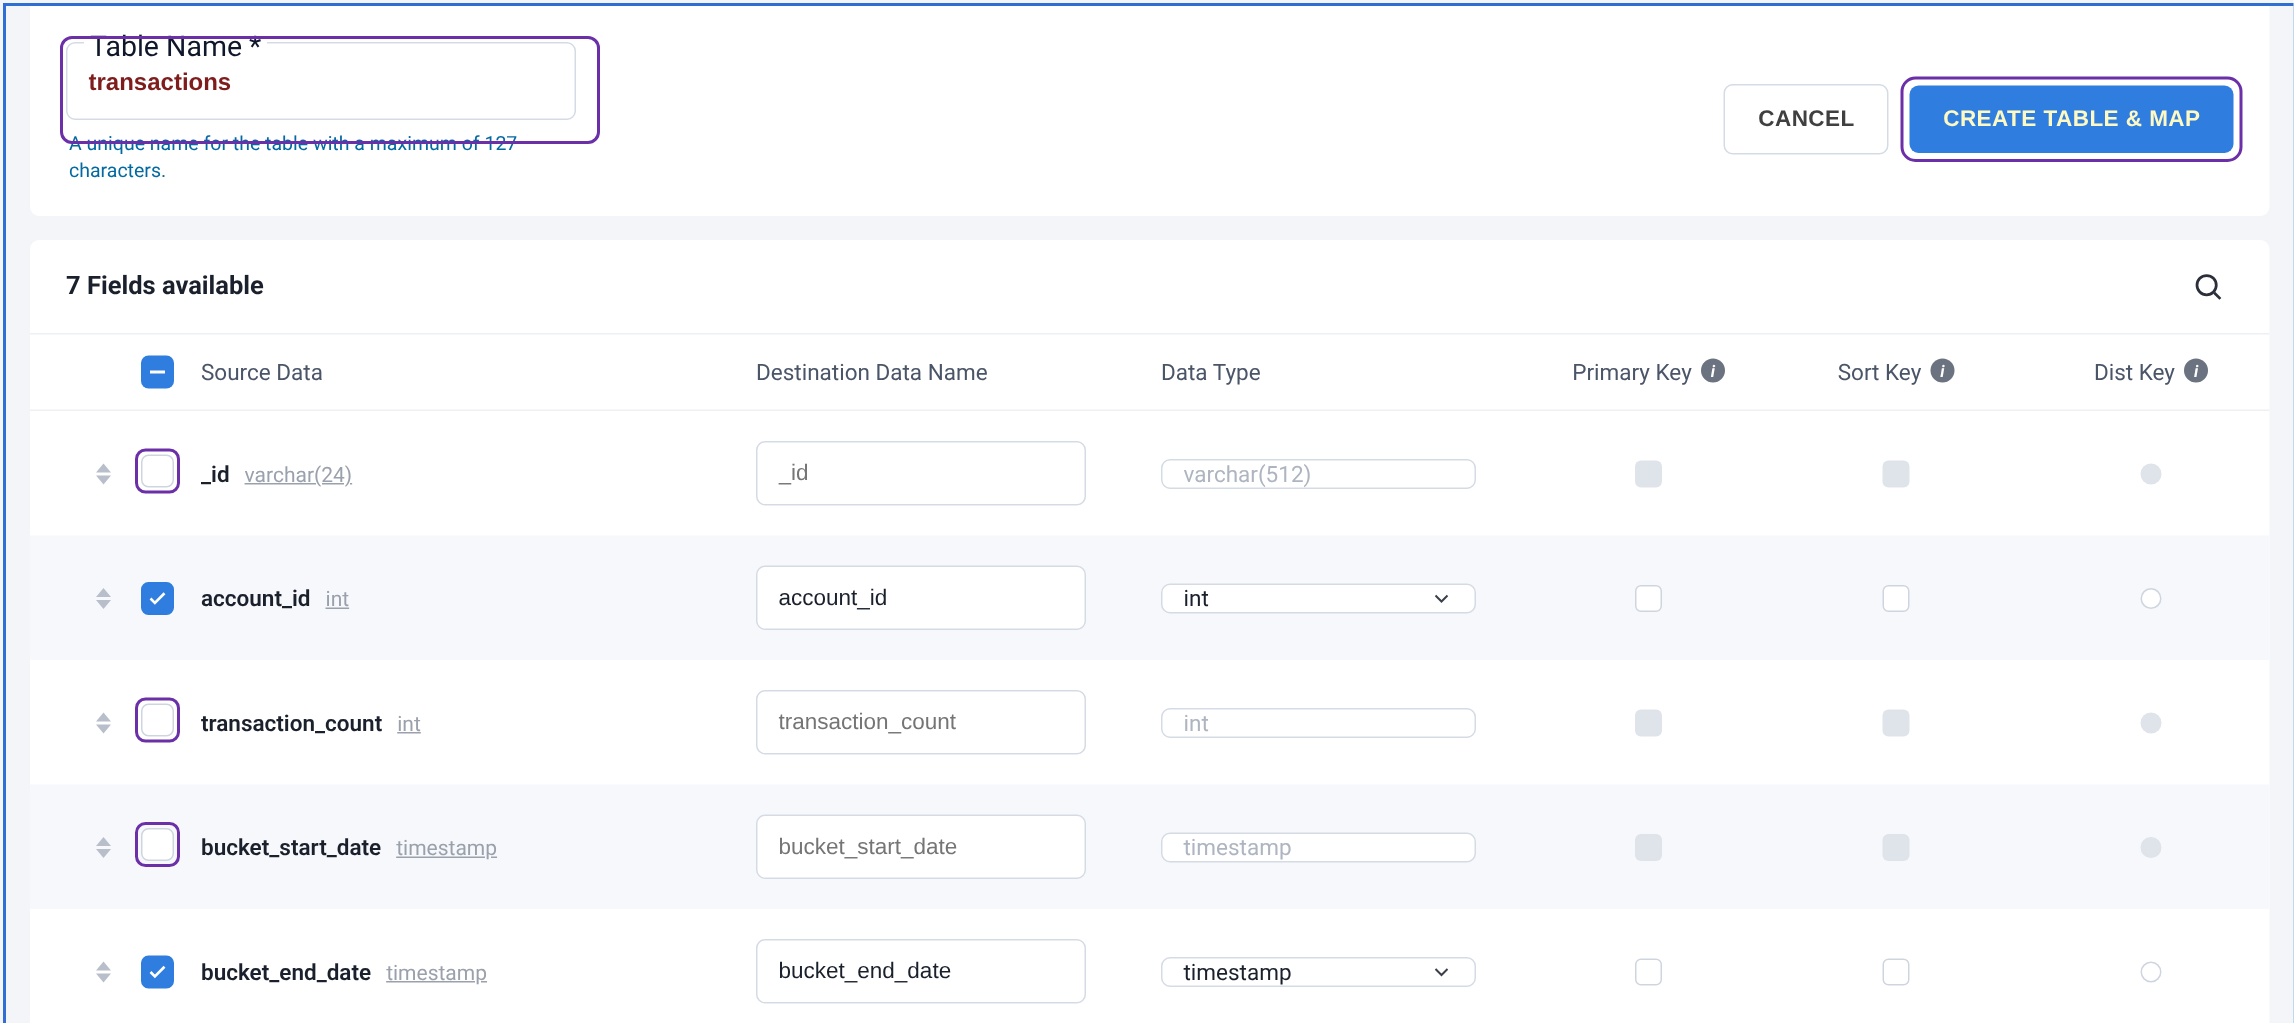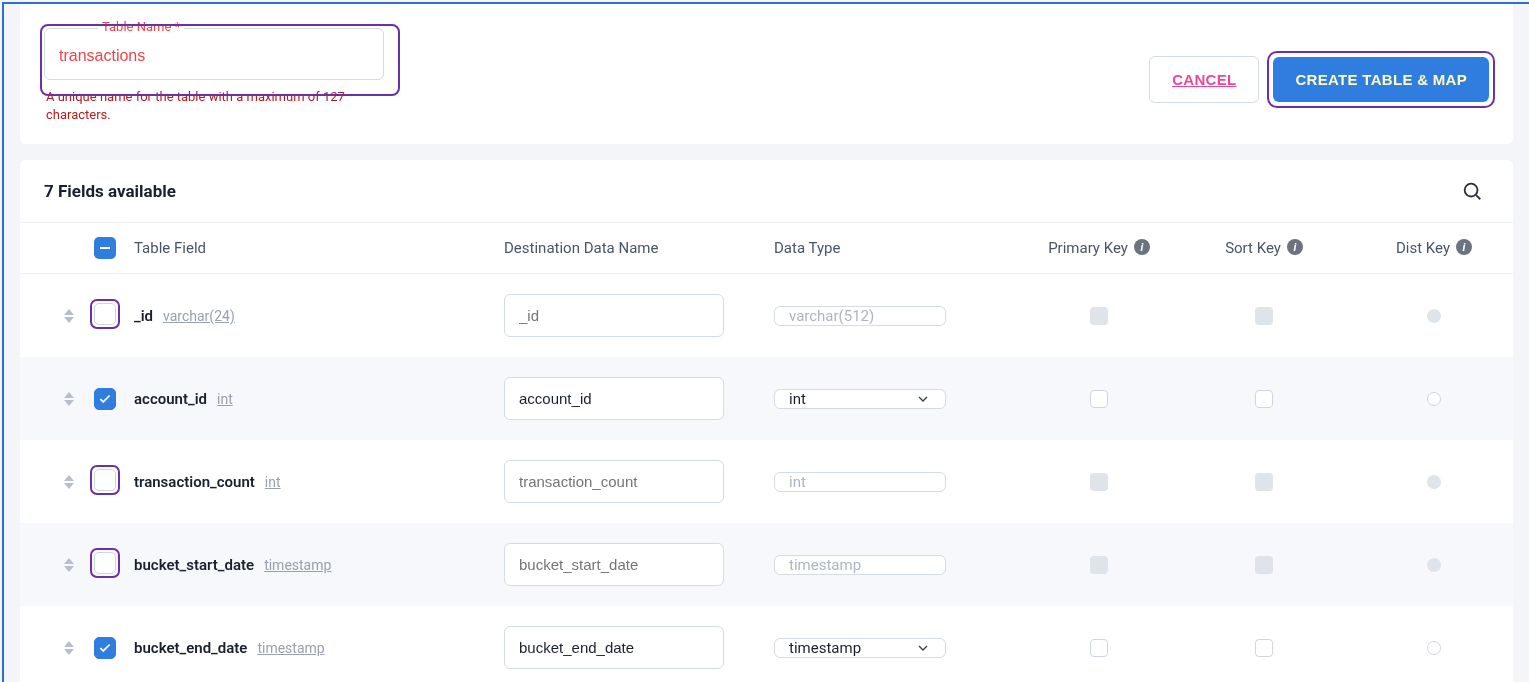--- a/index.html
+++ b/index.html
@@ -42,55 +42,54 @@
   .field-outline {
     position: relative;
     max-width: 340px;
   }
   .field-outline input {
     width: 340px;
     padding: 18px 14px 14px 14px;
     font-size: 16px;
     border: 1px solid #d5dbe4;
     border-radius: 6px;
-    color: #ef4444;
+    color: #7f1d1d;
     outline: none;
+    font-weight: bold;
   }
   .field-outline label {
     position: absolute;
     top: -9px;
     left: 12px;
     background: #fff;
     padding: 0 4px;
-    font-size: 13px;
-    color: #ef4444;
-    margin-left: 42px;
+    font-size: 19px;
+    color: #0f172a;
   }
   .helper-text {
     font-size: 13px;
-    color: #b91c1c;
+    color: #0369a1;
     margin-top: 8px;
     max-width: 320px;
     line-height: 1.4;
     padding-left: 2px;
   }
   .actions { display: flex; gap: 14px; align-items: center; margin-top: 28px; }
   .btn {
     font-size: 15px;
     font-weight: 700;
     padding: 14px 22px;
     border-radius: 6px;
     cursor: pointer;
     letter-spacing: 0.3px;
   }
   .btn-cancel {
     background: #fff;
-    color: #ec4899;
+    color: #404040;
     border: 1px solid #d5dbe4;
-    text-decoration: underline;
   }
   .btn-primary-wrap { position: relative; }
   .btn-primary {
     background: #2f7dde;
     color: #fef9c3;
     border: none;
   }
   .hl-createbtn {
     top: -6px; left: -6px; right: -6px; bottom: -6px; border-radius: 10px;
   }
@@ -160,21 +159,21 @@
   .src-name { font-weight:600; color:#1a202c; }
   .src-type { color:#9aa1ac; font-size:14px;text-decoration:underline; }
 
   .dest-input {
     width: 220px; padding: 12px 14px; border:1px solid #d5dbe4; border-radius:6px;
     font-size:15px; background:#fff; color:#1a202c;
   }
   .dest-input.disabled { color:#aeb5c0; background:#fff; }
 
   .dtype-select {
-    width: 172px; padding: 0 14px; border:1px solid #d5dbe4; border-radius:6px;
+    width: 210px; padding: 0 14px; border:1px solid #d5dbe4; border-radius:6px;
     font-size:15px; background:#fff; color:#1a202c; display:flex; justify-content:space-between; align-items:center;
   }
   .dtype-select.disabled { color:#aeb5c0; }
   .chev { color:#3a3f4a; }
 
   .key-cell { display:flex; justify-content:center; }
   .sq { width:18px; height:18px; border-radius:4px; background:#dfe3ea; }
   .sq.outline { background:#fff; border:1.5px solid #cfd5df; }
   .circ { width:14px; height:14px; border-radius:50%; background:#dfe3ea; }
   .circ.outline { background:#fff; border:1.5px solid #cfd5df; }
@@ -216,21 +215,21 @@
 
     <div class="table-head">
       <div></div>
       <div class="th-source">
         <div class="master-check">
           <svg width="12" height="12" viewBox="0 0 12 12">
               <rect x="1" y="5" width="10" height="2" fill="currentColor"></rect>
             </svg>
         </div>
       </div>
-      <div>Table Field</div>
+      <div>Source Data</div>
       <div>Destination Data Name</div>
       <div>Data Type</div>
       <div class="th-info center">
         <span>Primary Key</span>
         <span class="info-dot">i</span>
       </div>
       <div class="th-info center">
         <span>Sort Key</span>
         <span class="info-dot">i</span>
       </div>

